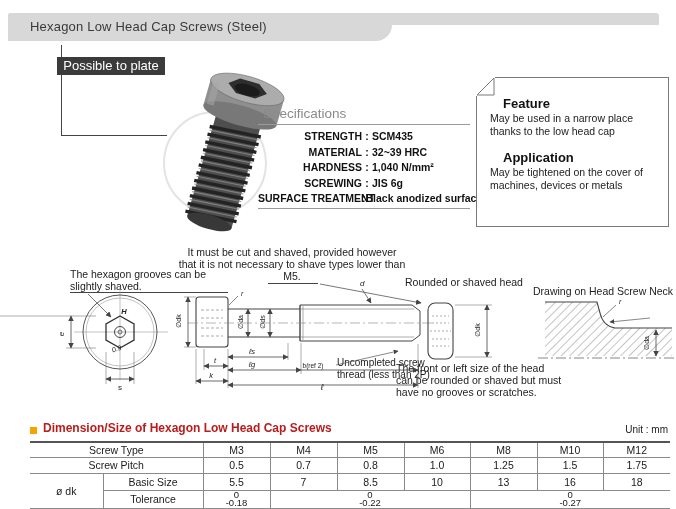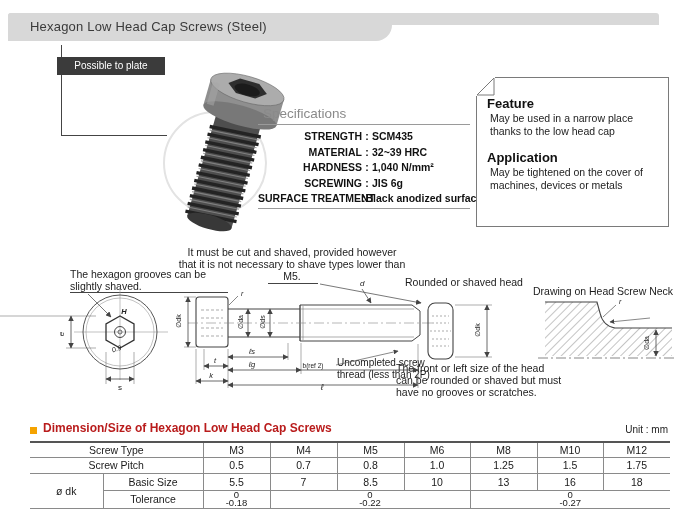--- a/index.html
+++ b/index.html
@@ -8,42 +8,42 @@
   .abs{position:absolute;}
 
   
   .header-strip{left:8px;top:13px;width:651px;height:12px;background:#d8d8d8;border-radius:3px 3px 0 0;}
   .header-tab{left:8px;top:13px;width:384px;height:28px;background:#d8d8d8;
               border-radius:3px 0 16px 0;}
   .header-title{left:30px;top:19px;font-size:13px;color:#3a3a3a;letter-spacing:0.2px;}
 
   
   .plate-label{left:57px;top:57px;width:108px;height:18px;background:#3b3b3b;color:#fff;
-               font-size:10px;text-align:center;line-height:18px;}
+               font-size:13px;text-align:center;line-height:18px;}
   .plate-tick{left:61px;top:45px;width:1px;height:12px;background:#444;}
   .plate-vline{left:61px;top:75px;width:1px;height:60px;background:#444;}
   .plate-hline{left:61px;top:135px;width:106px;height:1px;background:#444;}
 
   
   .watermark-circle{left:163px;top:111px;width:100px;height:100px;border:2px solid #e3e3e3;border-radius:50%;}
 
   
   .spec-title{left:263px;top:106px;font-size:13.5px;color:#8a8a8a;}
   .spec-topline{left:258px;top:124px;width:212px;height:1px;background:#9a9a9a;}
   .spec-botline{left:258px;top:208px;width:212px;height:1px;background:#9a9a9a;}
   .spec-rows{left:258px;top:129px;width:214px;}
   .spec-row{display:flex;line-height:15.6px;font-size:10.5px;font-weight:600;color:#111;}
   .spec-row .lab{width:104px;text-align:right;white-space:nowrap;}
   .spec-row .col{width:10px;text-align:center;}
   .spec-row .val{flex:1;text-align:left;white-space:nowrap;}
 
   
   .info-box{left:476px;top:77px;width:191px;height:148px;border:1px solid #7a7a7a;background:#fff;}
   .info-inner{position:absolute;left:10px;top:18px;width:176px;}
-  .info-h{font-size:13px;font-weight:bold;color:#111;margin:0 0 1px 0;}
+  .info-h{font-size:13px;font-weight:bold;color:#111;margin:0 0 1px 16px;}
   .info-p{font-size:10.5px;line-height:1.25;margin:0 0 12px 3px;color:#222;}
 
   
   .ann{font-size:10.5px;line-height:1.15;color:#1c1c1c;}
   .ann-c{text-align:center;}
   .u-line{background:#444;height:1px;}
 
   
   .tbl-bullet{left:30px;top:427px;width:7px;height:7px;background:#f5a300;}
   .tbl-title{left:43px;top:421px;font-size:12px;font-weight:bold;color:#b91c1c;}

